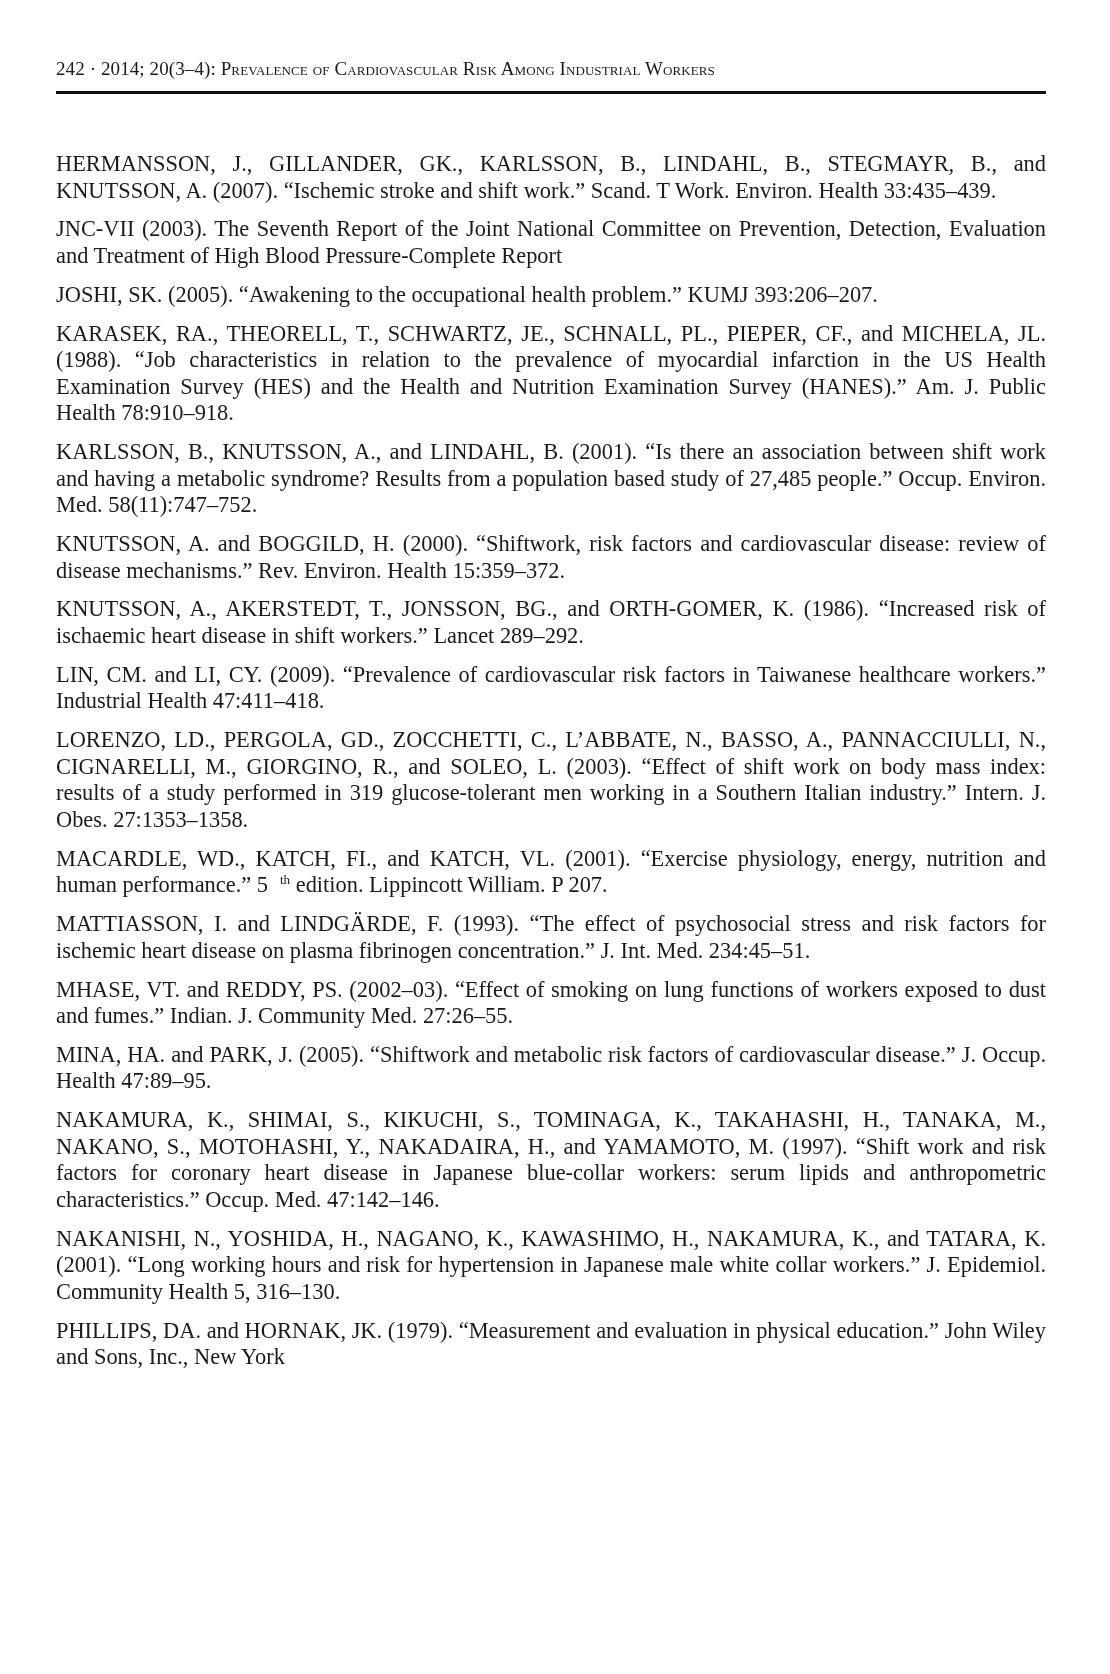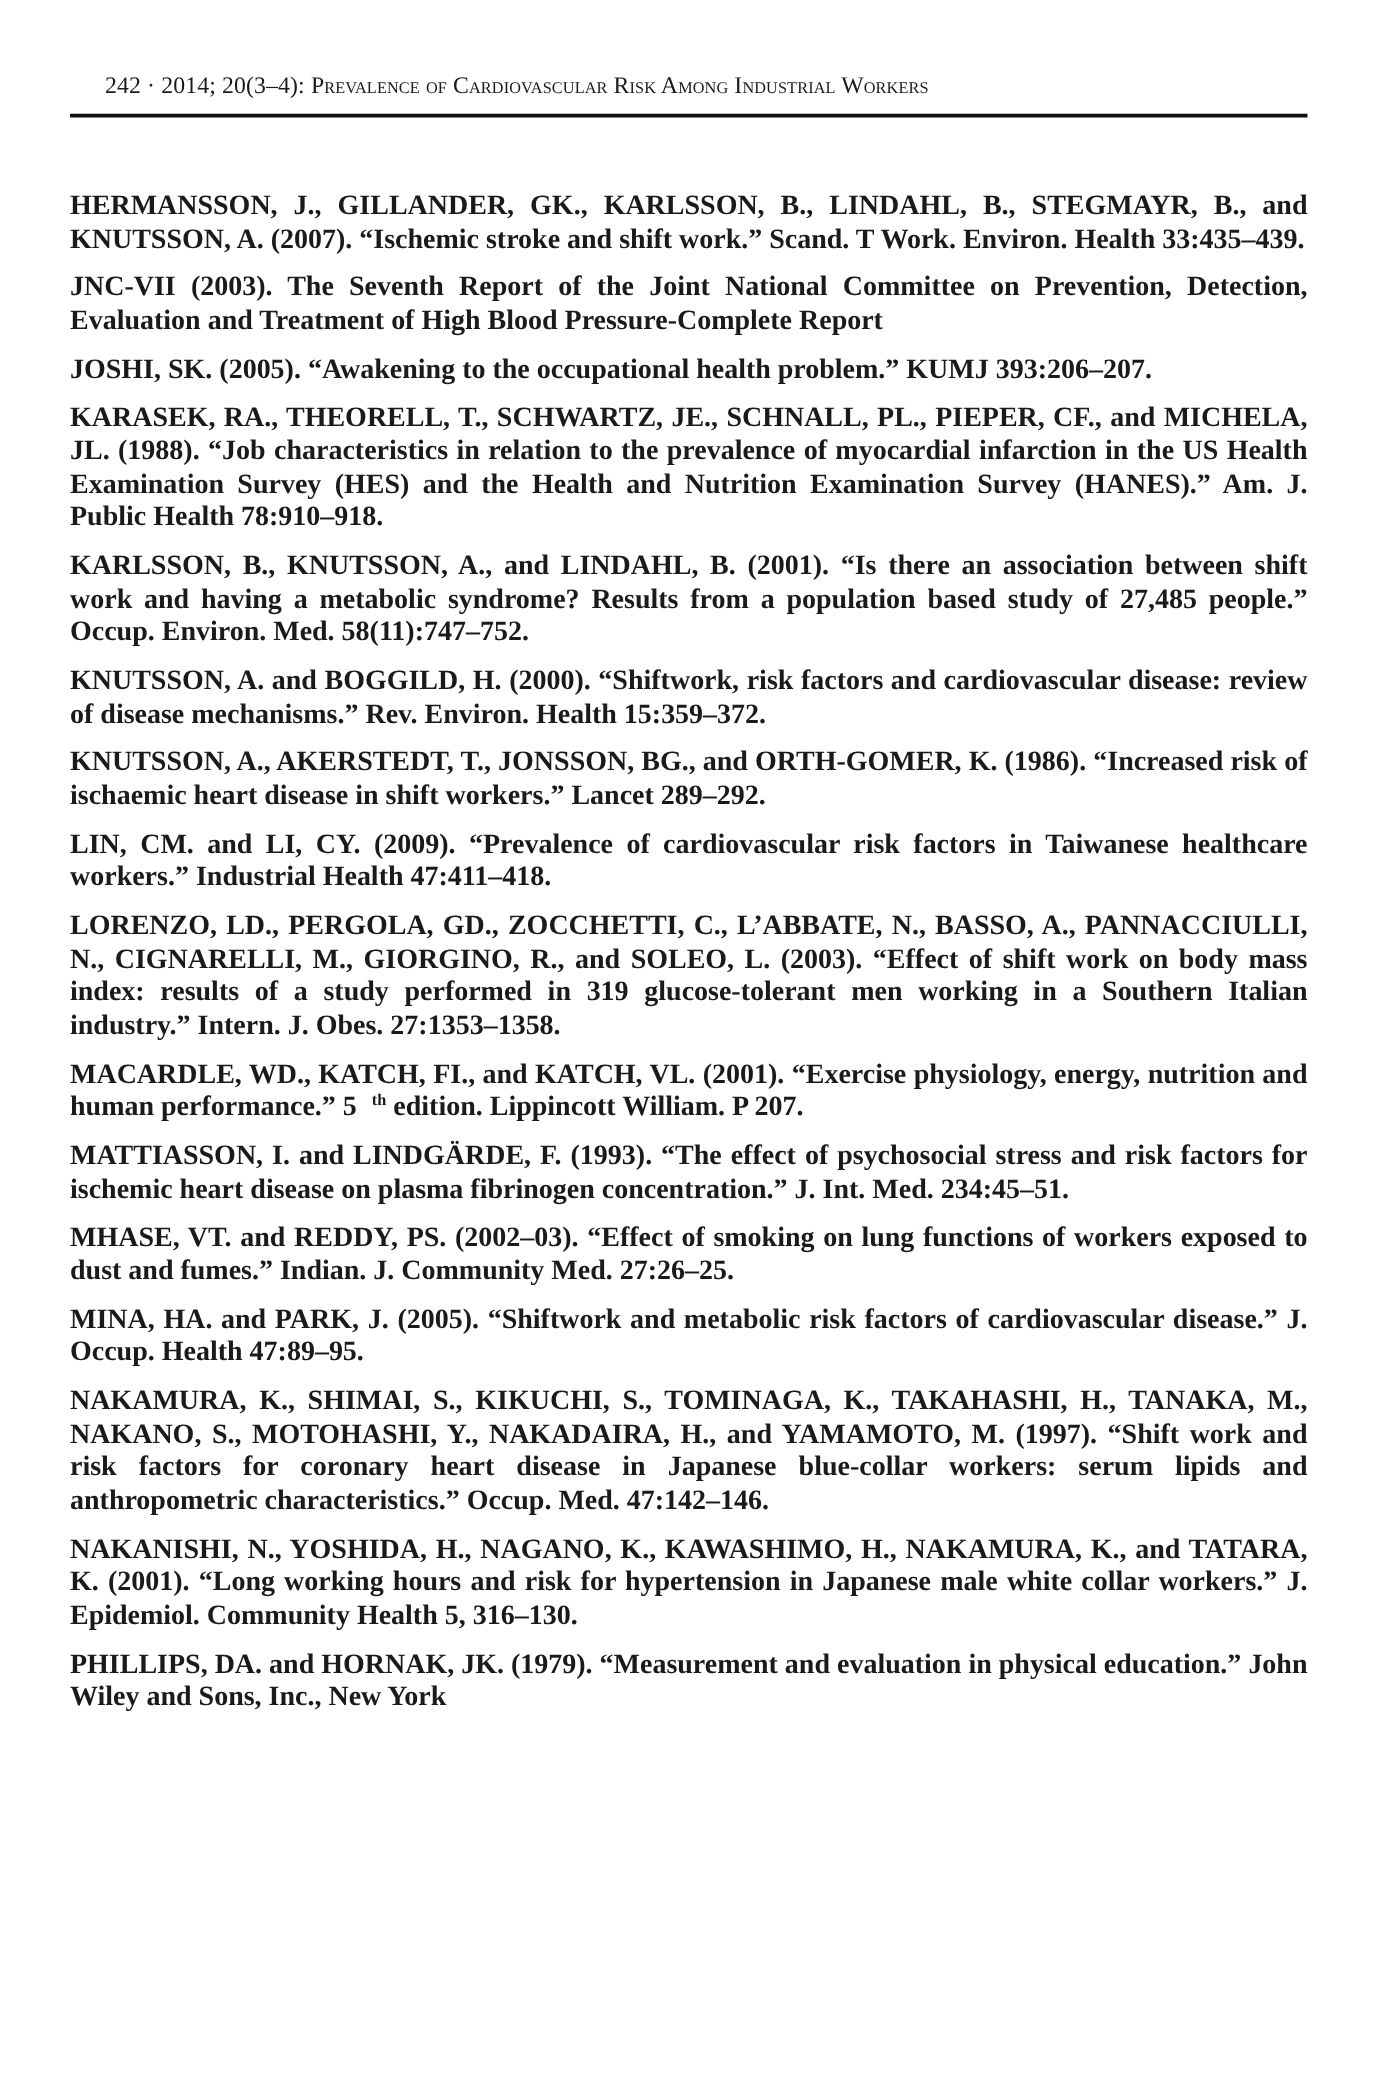--- a/index.html
+++ b/index.html
@@ -16,21 +16,20 @@
       font-family: "Liberation Serif", "DejaVu Serif", serif;
     }
     .running-head {
       position: absolute;
       left: 56px;
       top: 58px;
       width: 990px;
       font-size: 19px;
       letter-spacing: 0.1px;
       white-space: nowrap;
-      margin-left: 28px;
     }
     .running-head .sc {
       font-variant: small-caps;
     }
     .rule {
       position: absolute;
       left: 56px;
       top: 91px;
       width: 990px;
       height: 3px;
@@ -41,21 +40,20 @@
       left: 56px;
       top: 151px;
       width: 990px;
     }
     .ref {
       font-size: 22.4px;
       line-height: 26.6px;
       text-align: justify;
       margin: 0 0 12.2px 0;
       hyphens: manual;
-      font-weight: bold;
     }
     .ref sup {
       font-size: 13px;
       line-height: 0;
       vertical-align: 8px;
       margin-left: 12px;
     }
   </style>
 </head>
 <body>
@@ -73,18 +71,18 @@
   <p class="ref">JNC-VII (2003). The Seventh Report of the Joint National Committee on Prevention, Detection, Evaluation and Treatment of High Blood Pressure-Complete Report</p>
   <p class="ref">JOSHI, SK. (2005). “Awakening to the occupational health problem.” KUMJ 393:206–207.</p>
   <p class="ref">KARASEK, RA., THEORELL, T., SCHWARTZ, JE., SCHNALL, PL., PIEPER, CF., and MICHELA, JL. (1988). “Job characteristics in relation to the prevalence of myocardial infarction in the US Health Examination Survey (HES) and the Health and Nutrition Examination Survey (HANES).” Am. J. Public Health 78:910–918.</p>
   <p class="ref">KARLSSON, B., KNUTSSON, A., and LINDAHL, B. (2001). “Is there an association between shift work and having a metabolic syndrome? Results from a population based study of 27,485 people.” Occup. Environ. Med. 58(11):747–752.</p>
   <p class="ref">KNUTSSON, A. and BOGGILD, H. (2000). “Shiftwork, risk factors and cardiovascular disease: review of disease mechanisms.” Rev. Environ. Health 15:359–372.</p>
   <p class="ref">KNUTSSON, A., AKERSTEDT, T., JONSSON, BG., and ORTH-GOMER, K. (1986). “Increased risk of ischaemic heart disease in shift workers.” Lancet 289–292.</p>
   <p class="ref">LIN, CM. and LI, CY. (2009). “Prevalence of cardiovascular risk factors in Taiwanese healthcare workers.” Industrial Health 47:411–418.</p>
   <p class="ref">LORENZO, LD., PERGOLA, GD., ZOCCHETTI, C., L’ABBATE, N., BASSO, A., PANNACCIULLI, N., CIGNARELLI, M., GIORGINO, R., and SOLEO, L. (2003). “Effect of shift work on body mass index: results of a study performed in 319 glucose-tolerant men working in a Southern Italian industry.” Intern. J. Obes. 27:1353–1358.</p>
   <p class="ref"><span>MACARDLE, WD., KATCH, FI., and KATCH, VL. (2001). “Exercise physiology, energy, nutri­tion and human performance.” 5</span><sup>th</sup><span> edition. Lippincott William. P 207.</span></p>
   <p class="ref">MATTIASSON, I. and LINDGÄRDE, F. (1993). “The effect of psychosocial stress and risk fac­tors for ischemic heart disease on plasma fibrinogen concentration.” J. Int. Med. 234:45–51.</p>
-  <p class="ref">MHASE, VT. and REDDY, PS. (2002–03). “Effect of smoking on lung functions of workers exposed to dust and fumes.” Indian. J. Community Med. 27:26–25.</p>
+  <p class="ref">MHASE, VT. and REDDY, PS. (2002–03). “Effect of smoking on lung functions of workers exposed to dust and fumes.” Indian. J. Community Med. 27:26–55.</p>
   <p class="ref">MINA, HA. and PARK, J. (2005). “Shiftwork and metabolic risk factors of cardiovascular dis­ease.” J. Occup. Health 47:89–95.</p>
   <p class="ref">NAKAMURA, K., SHIMAI, S., KIKUCHI, S., TOMINAGA, K., TAKAHASHI, H., TANAKA, M., NAKANO, S., MOTOHASHI, Y., NAKADAIRA, H., and YAMAMOTO, M. (1997). “Shift work and risk factors for coronary heart disease in Japanese blue-collar workers: serum lipids and anthropometric characteristics.” Occup. Med. 47:142–146.</p>
   <p class="ref">NAKANISHI, N., YOSHIDA, H., NAGANO, K., KAWASHIMO, H., NAKAMURA, K., and TATARA, K. (2001). “Long working hours and risk for hypertension in Japanese male white collar workers.” J. Epidemiol. Community Health 5, 316–130.</p>
   <p class="ref">PHILLIPS, DA. and HORNAK, JK. (1979). “Measurement and evaluation in physical education.” John Wiley and Sons, Inc., New York</p>
 </div>
 
 </body></html>

